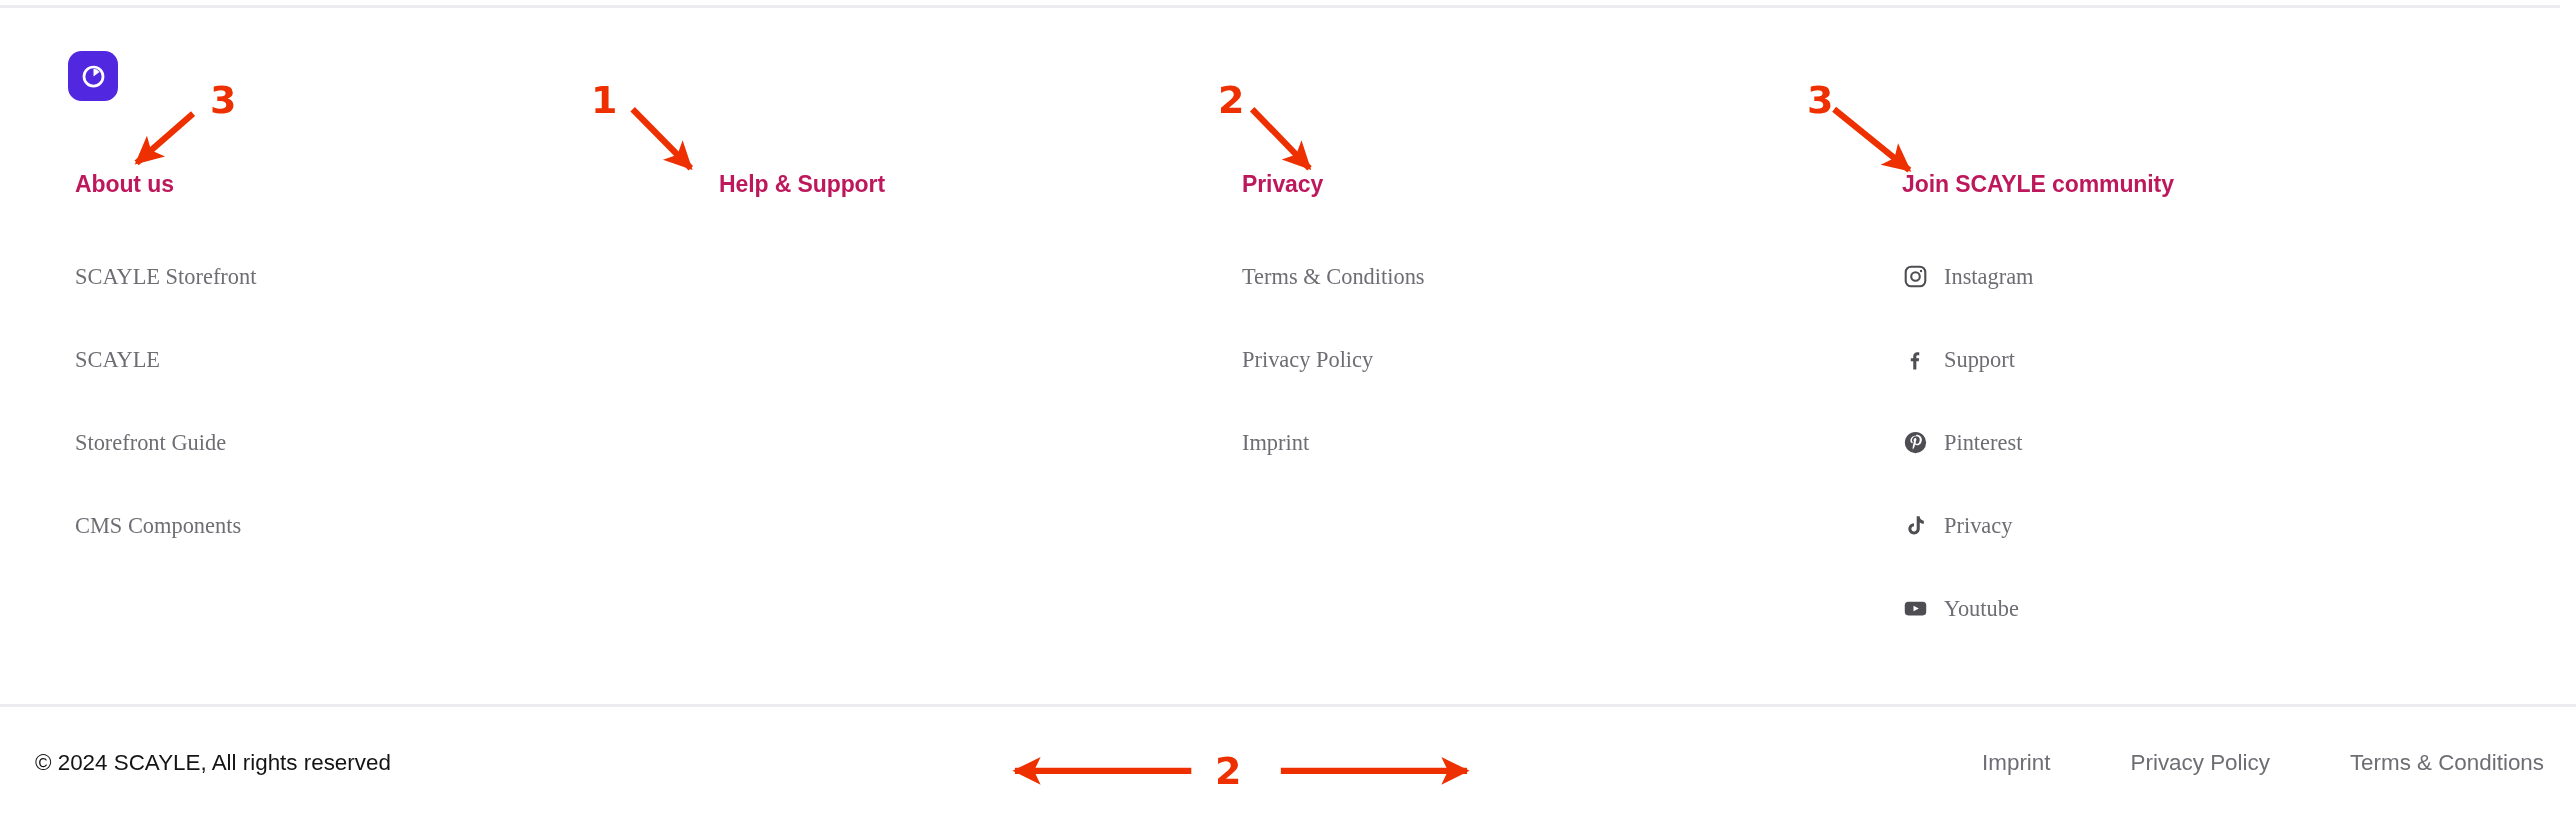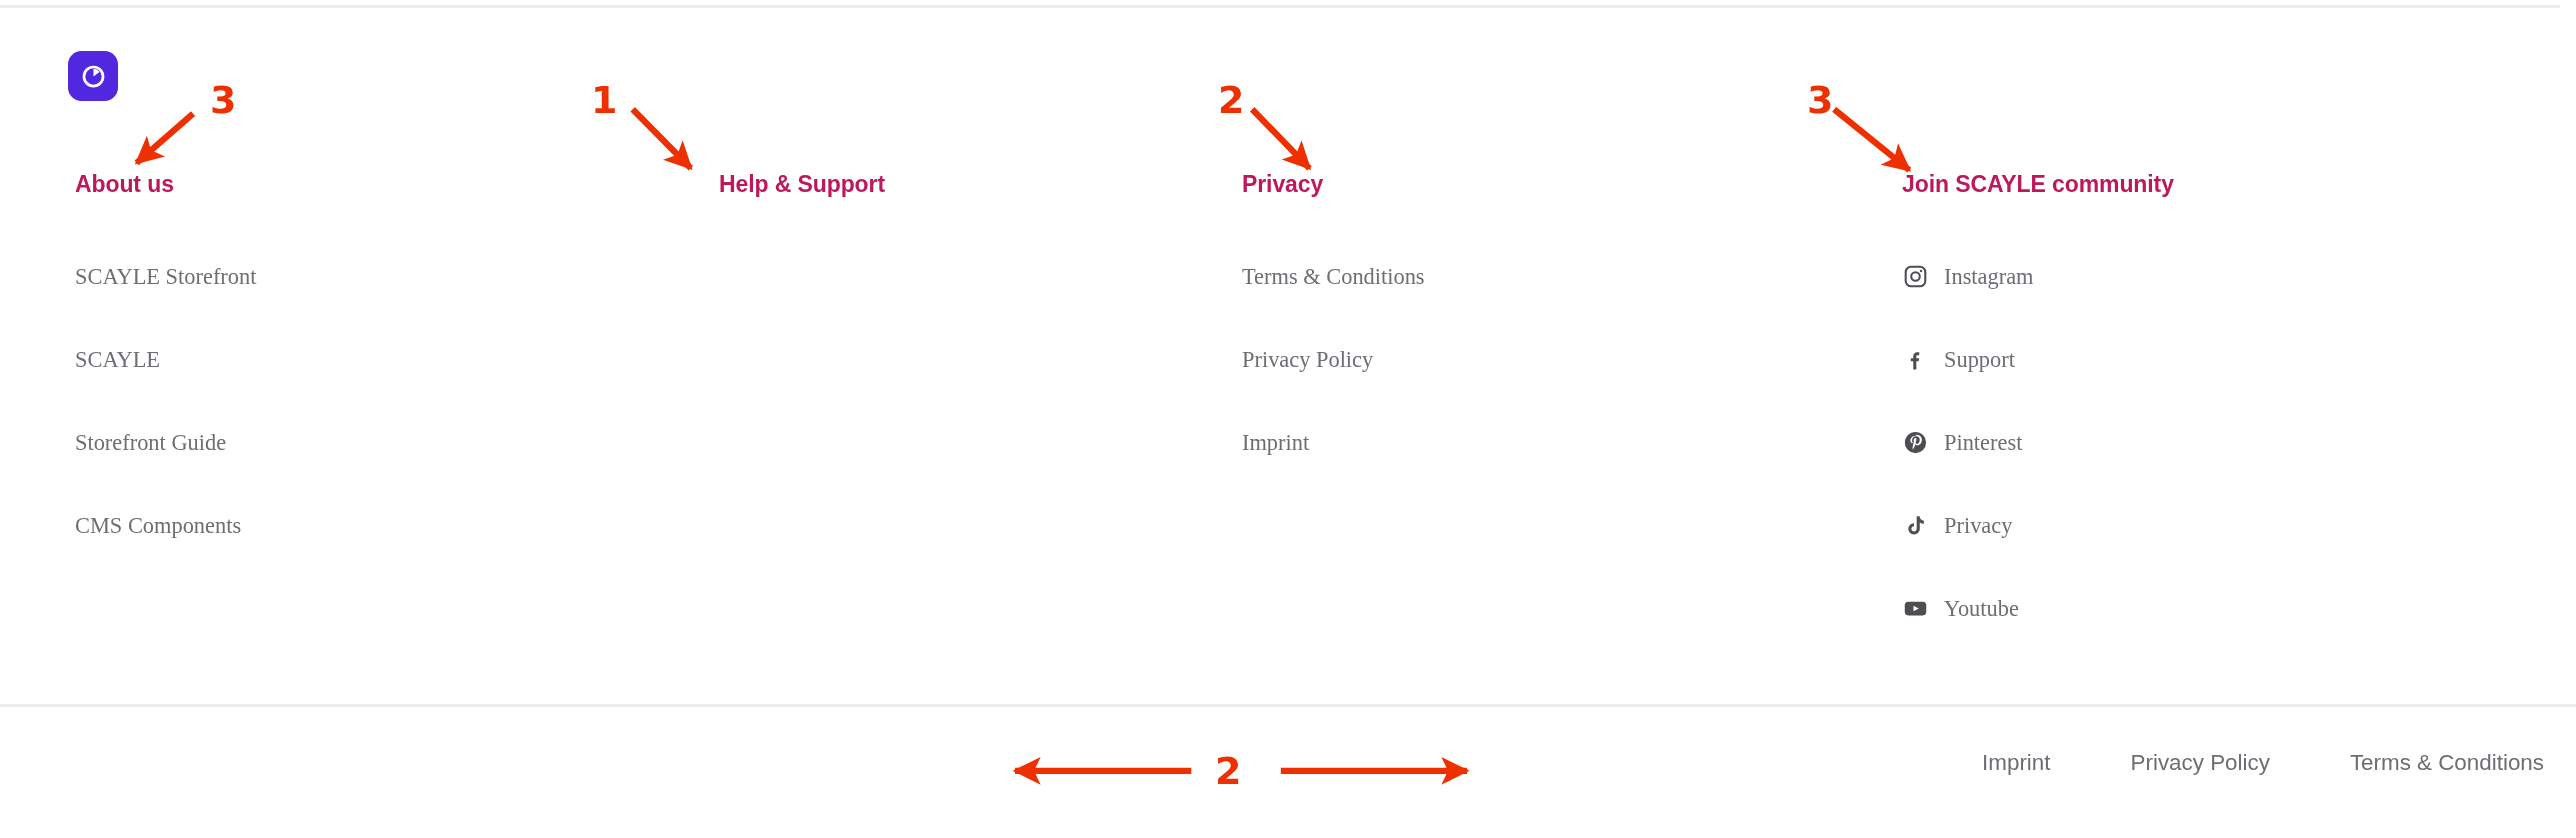--- a/index.html
+++ b/index.html
@@ -276,20 +276,21 @@
           </a>
         </li>
 
       </ul>
     </div>
   </div>
 
   <div class="bottom-rule"></div>
 
   <div class="bottombar">
+    <div class="copyright">© 2024 SCAYLE, All rights reserved</div>
     <div class="legal-links">
       <a class="legal-link">Imprint</a>
       <a class="legal-link">Privacy Policy</a>
       <a class="legal-link">Terms &amp; Conditions</a>
     </div>
   </div>
 
   <svg class="annot" viewBox="0 0 2876 936">
     <defs>
       <marker id="ah" viewBox="0 0 10 10" refX="8.6" refY="5" markerWidth="5.0" markerHeight="5.0" orient="auto-start-reverse">

